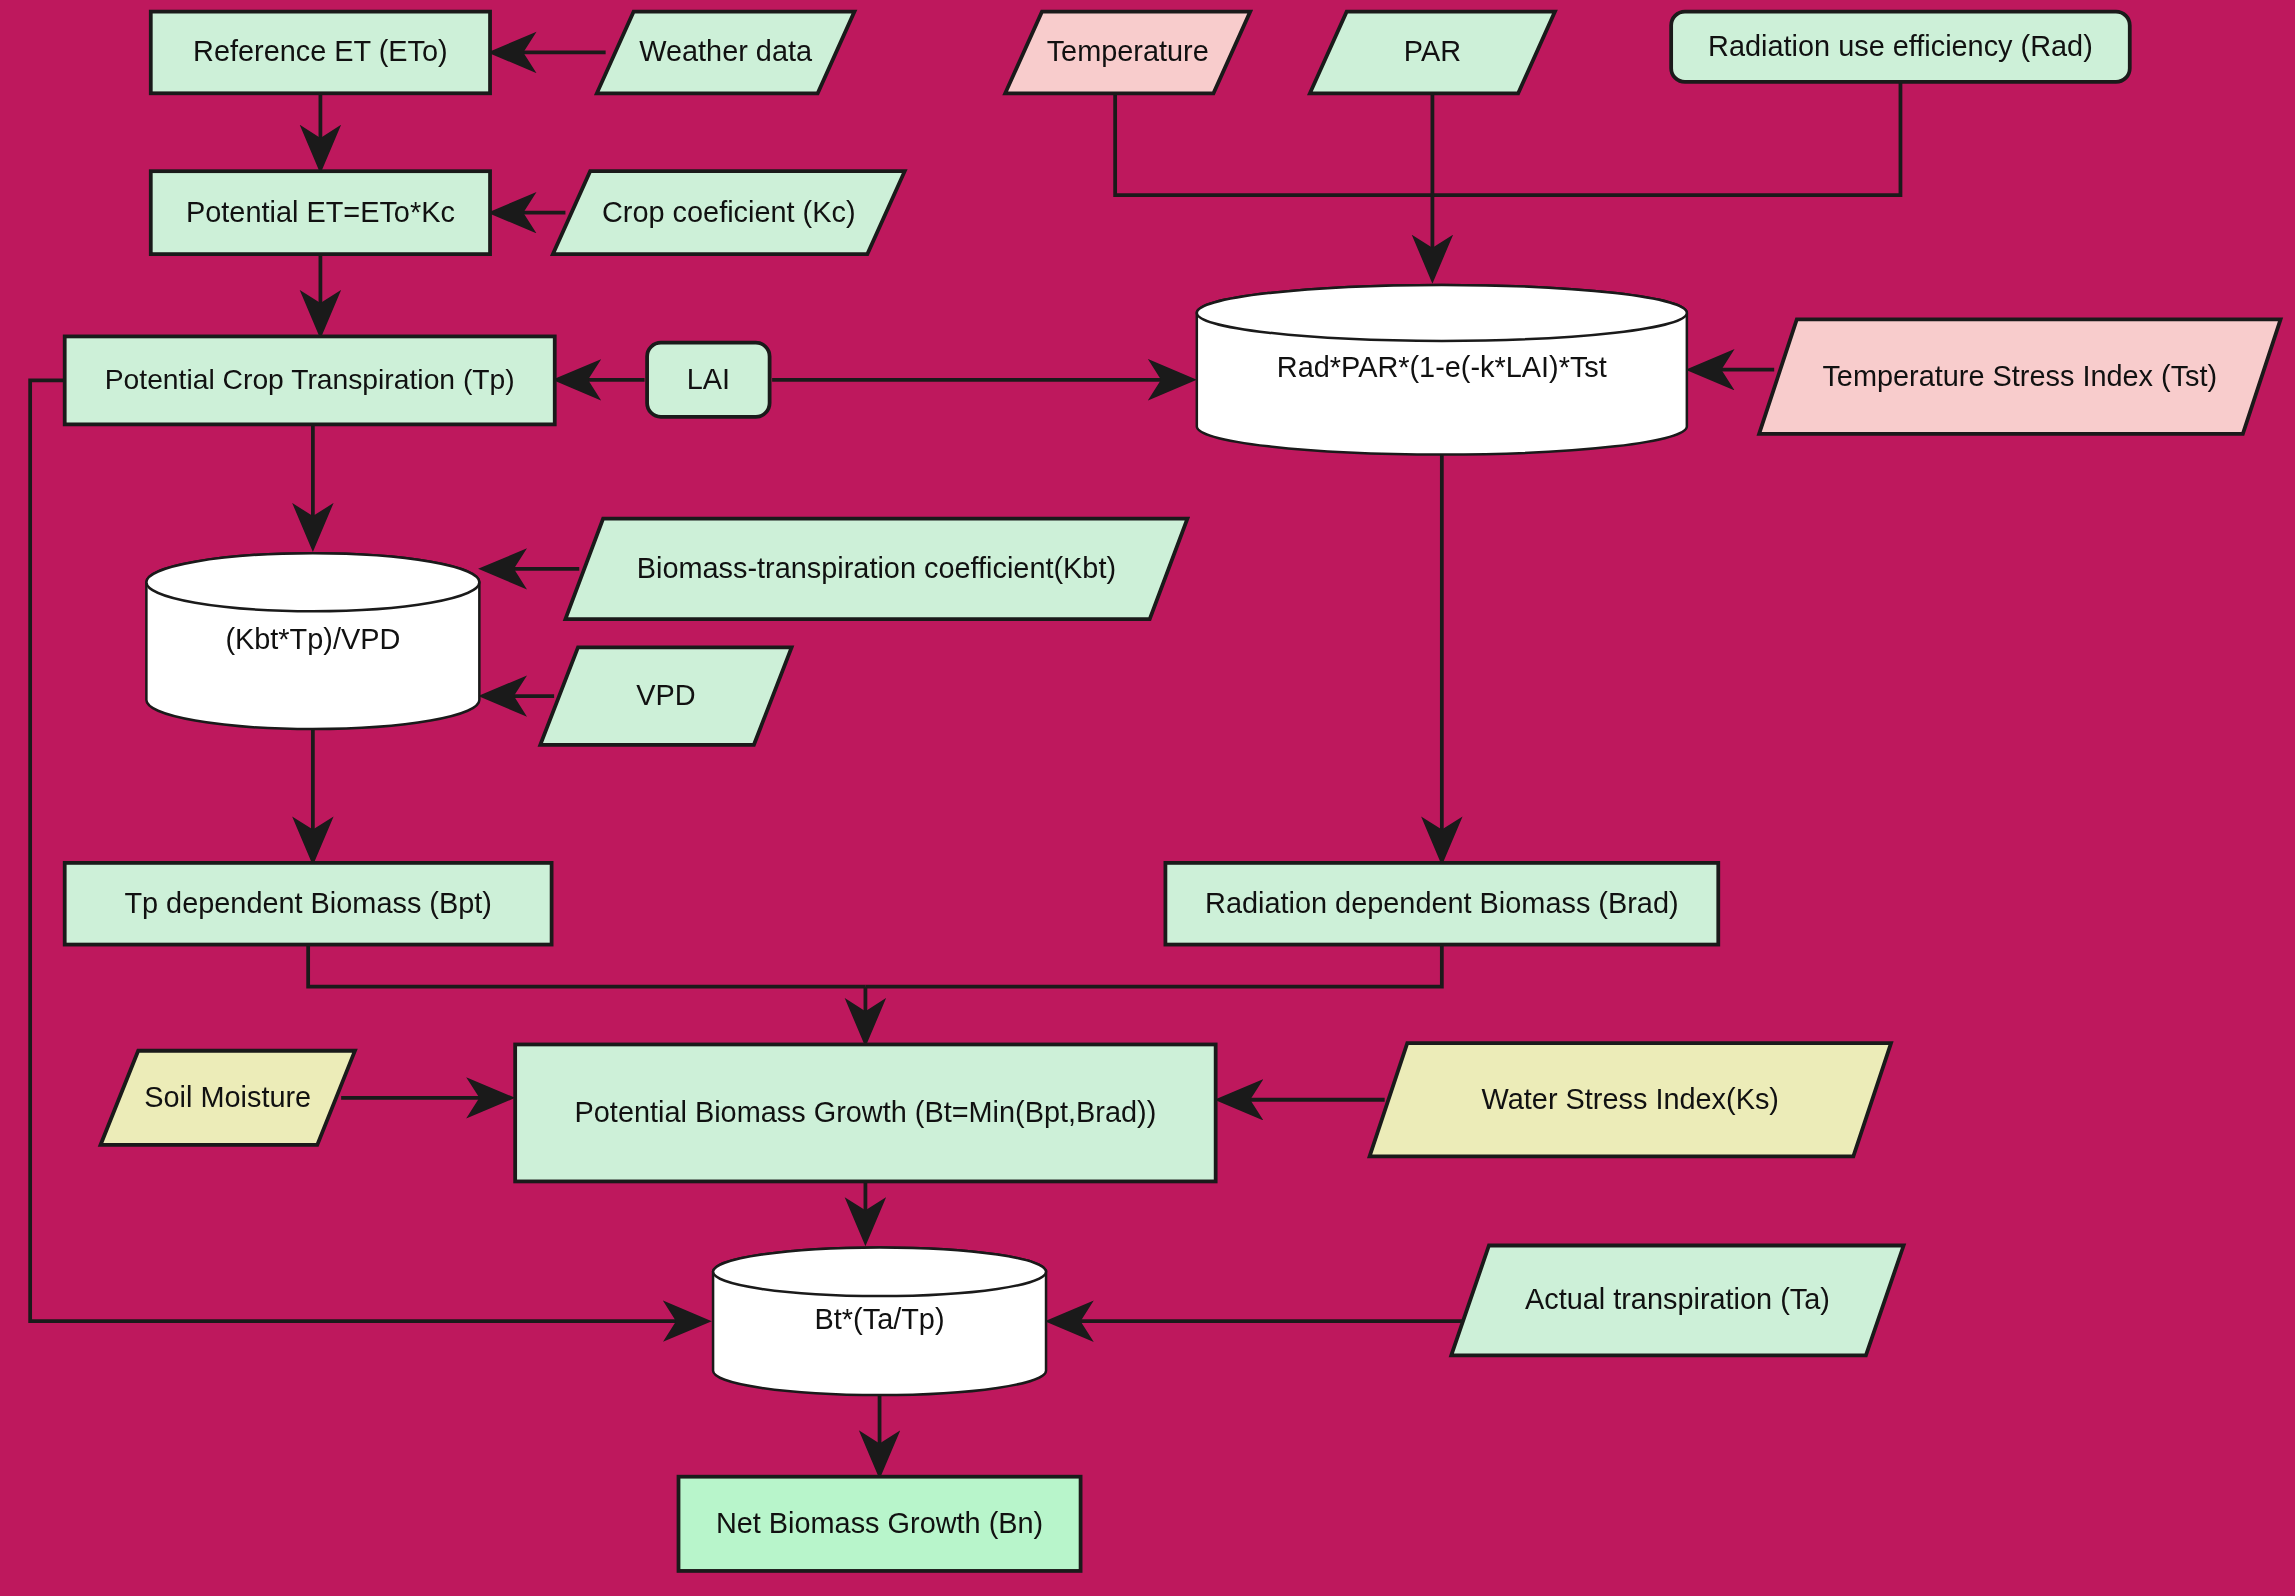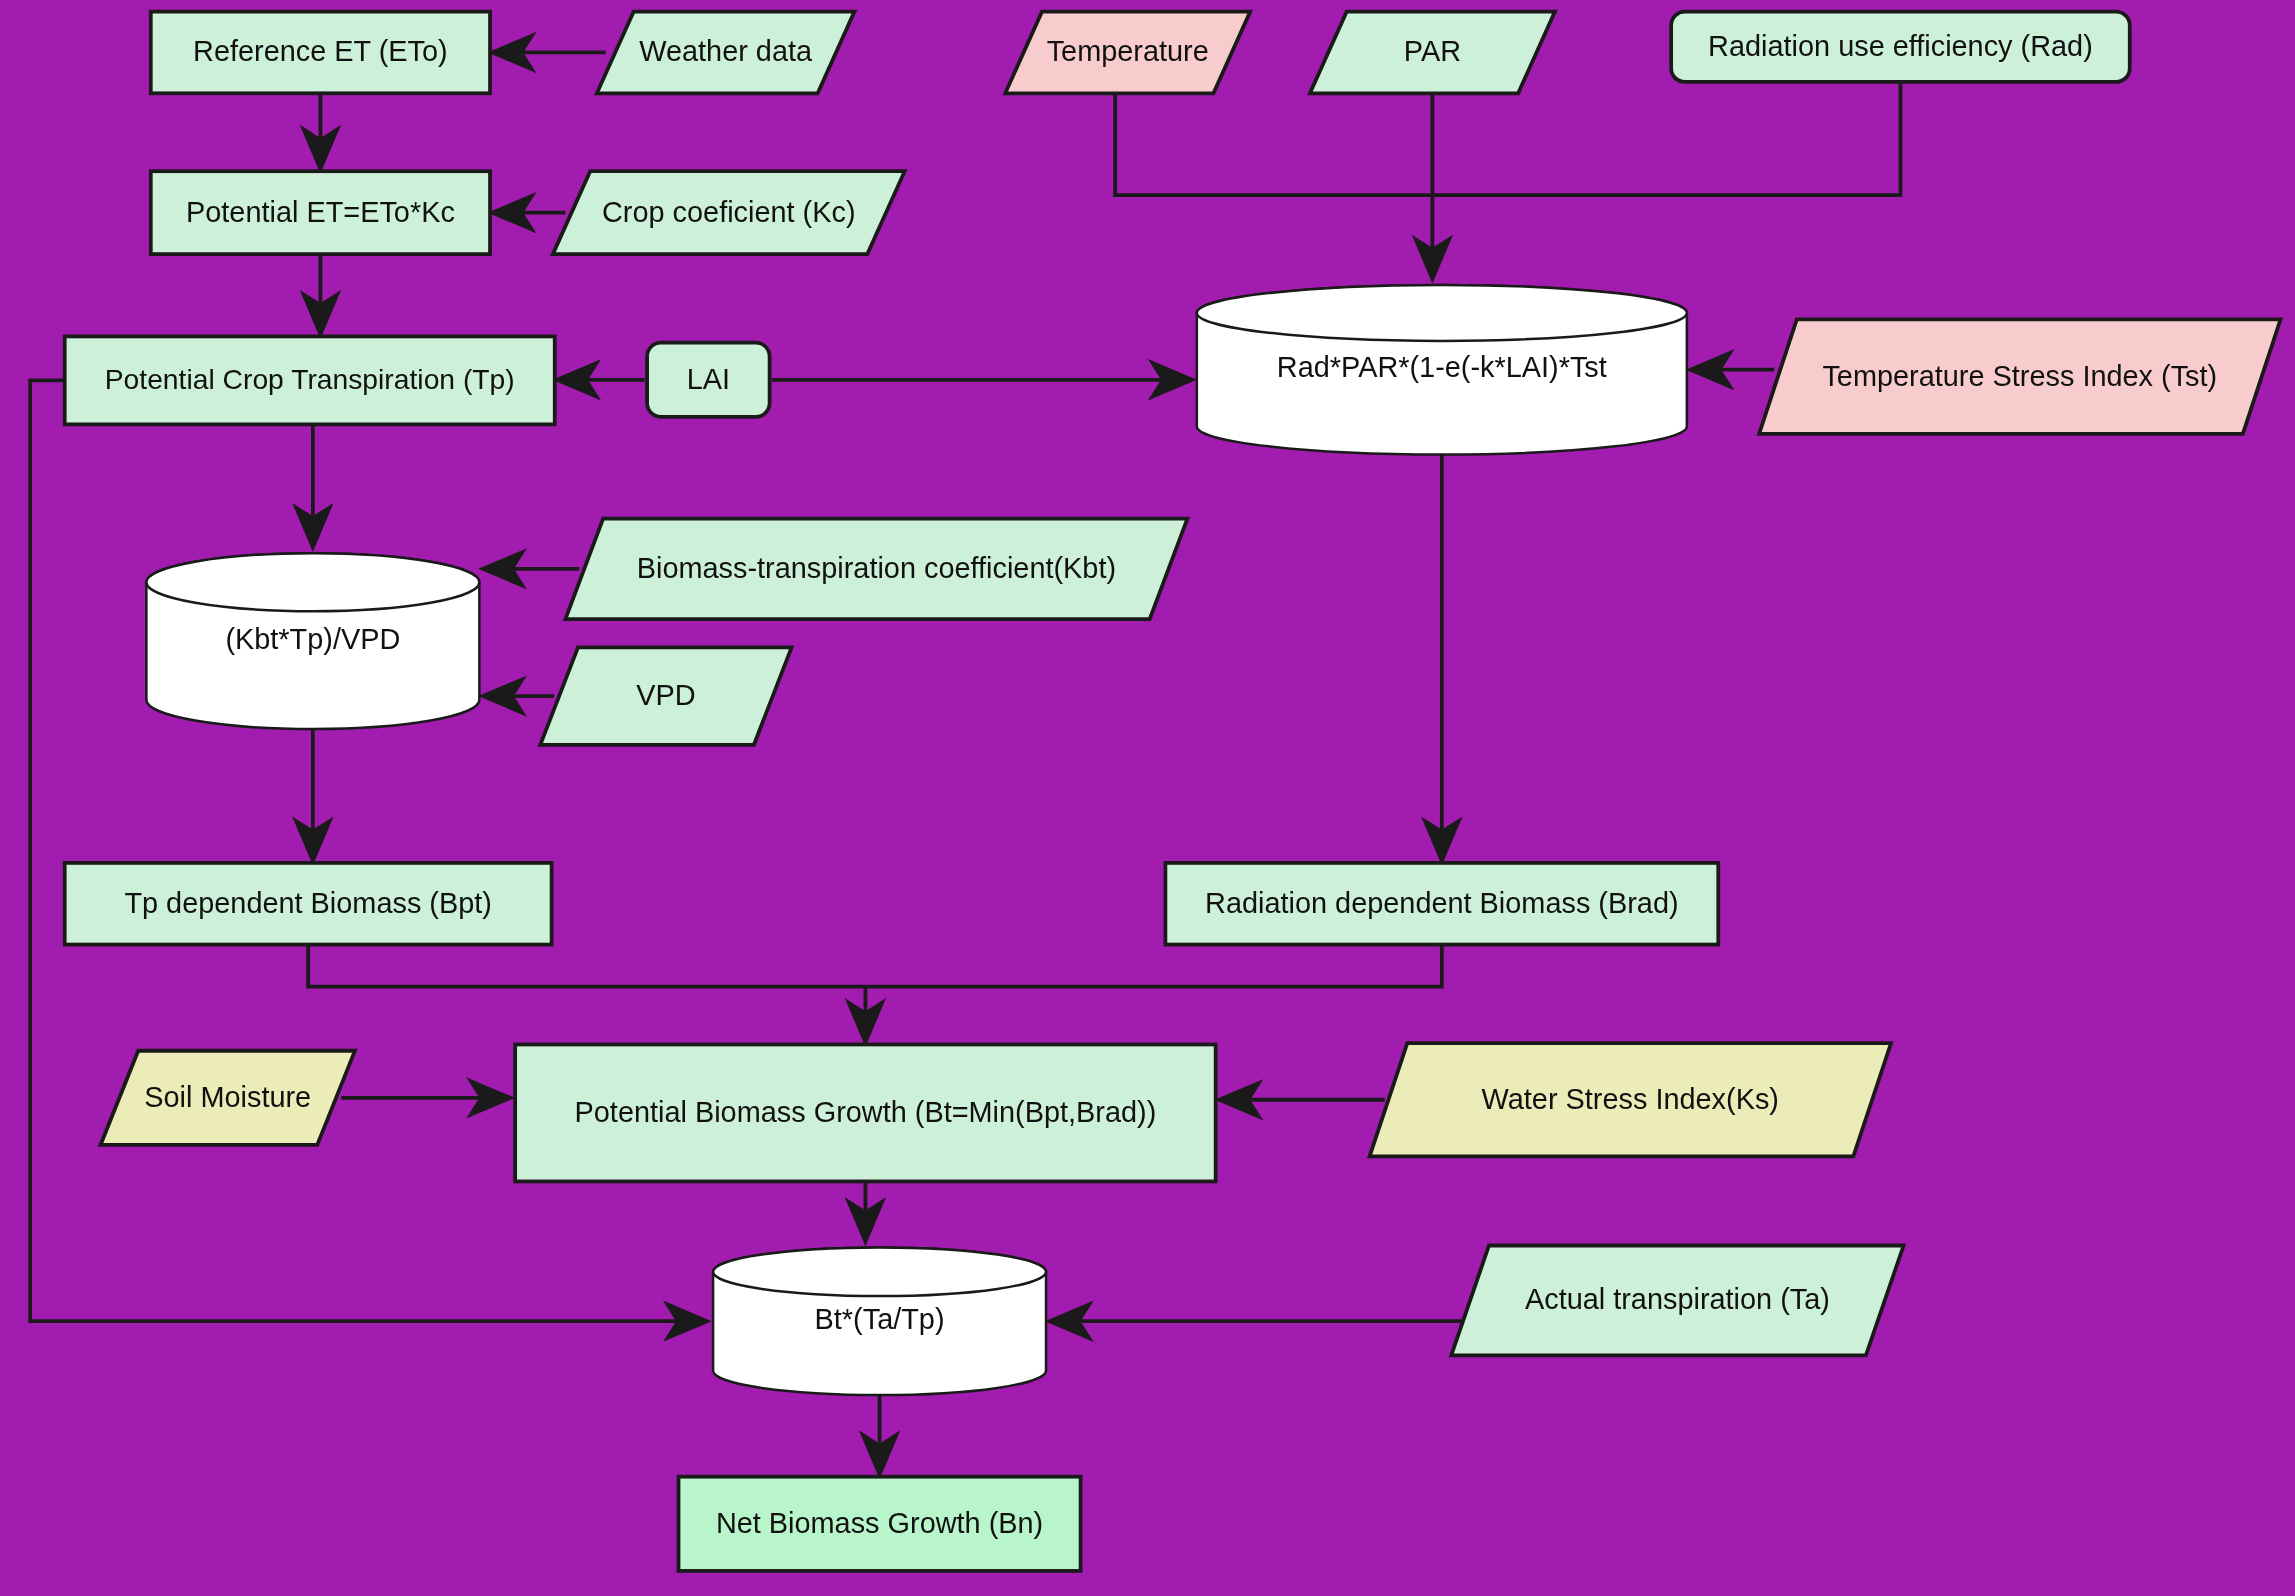--- a/index.html
+++ b/index.html
@@ -1,17 +1,17 @@
 <!DOCTYPE html>
 <html style="font-size:10px"><head>
 <meta charset="utf-8">
 <style>
   html,body{margin:0;padding:0;background:#ffffff;}
   body{font-family:"Liberation Sans",sans-serif;}
-  #stage{position:relative;width:2295px;height:1597px;background:#a21caf;overflow:hidden;}
+  #stage{position:relative;width:2295px;height:1597px;background:#be185d;overflow:hidden;}
   svg{display:block;}
   .nd-text{font-family:"Liberation Sans",sans-serif;fill:#111111;text-anchor:middle;dominant-baseline:middle;}
 </style>
 </head>
 <body>
 
 <div id="stage">
   <svg id="chart" width="2295" height="1597" viewBox="0 0 3653 2541" xmlns="http://www.w3.org/2000/svg">
     <defs>
       <marker id="ah" markerWidth="16" markerHeight="16" refX="11" refY="5.5" orient="auto" markerUnits="strokeWidth">

